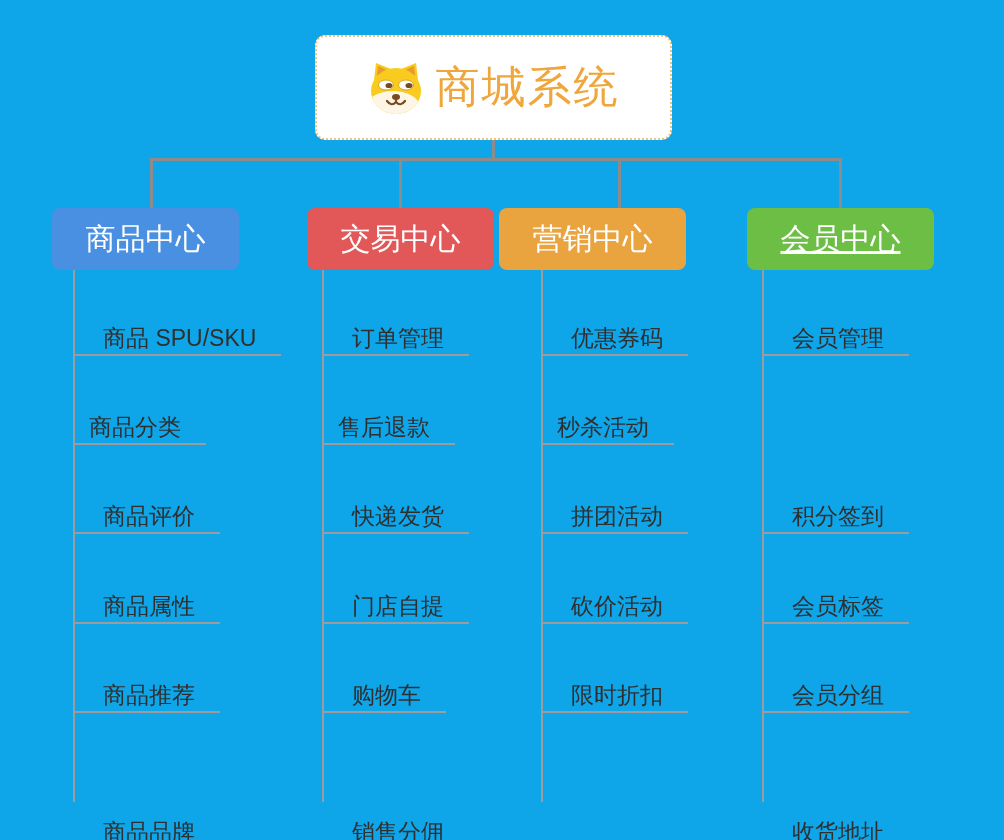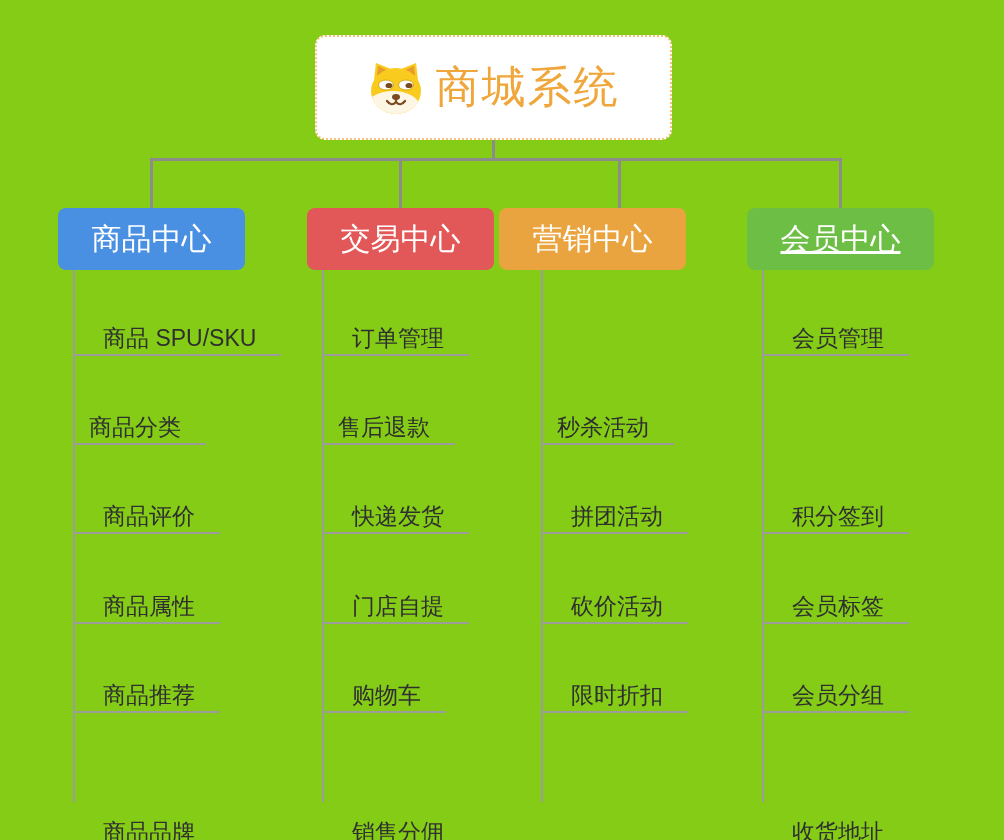--- a/index.html
+++ b/index.html
@@ -4,21 +4,21 @@
 <style>
   html,body{margin:0;padding:0;}
   body{
     background:#f7f7f7;
     font-family:"Liberation Sans", sans-serif;
   }
   .canvas{
     position:relative;
     width:1004px;
     height:840px;
-    background:#84cc16;
+    background:#0ea5e9;
     overflow:hidden;
   }
 
   
   .root-node{
     position:absolute;
     left:315px; top:35px;
     width:357px; height:105px;
     box-sizing:border-box;
     background:#ffffff;
@@ -52,21 +52,21 @@
     width:187px; height:62px;
     border-radius:8px;
     color:#ffffff;
     font-size:30px;
     display:flex;
     align-items:center;
     justify-content:center;
     white-space:nowrap;
     cursor:pointer;
   }
-  .b0{ left:58px; } .b1{ left:307px; } .b2{ left:499px; } .b3{ left:747px;text-decoration:underline; }
+  .b0{ left:52px; } .b1{ left:307px; } .b2{ left:499px; } .b3{ left:747px;text-decoration:underline; }
 
   
   .trunk{
     position:absolute;
     top:270px;
     width:2px; height:532px;
     background:#9c9c9c;
   }
   .t0{ left:73px; } .t1{ left:322px; } .t2{ left:541px; } .t3{ left:762px; }
 
@@ -142,20 +142,21 @@
   <div class="leaf c0 r4">商品推荐</div>
   <div class="leaf c0 r5">商品品牌</div>
 
   <div class="leaf c1 r0">订单管理</div>
   <div class="leaf c1 r1">售后退款</div>
   <div class="leaf c1 r2">快递发货</div>
   <div class="leaf c1 r3">门店自提</div>
   <div class="leaf c1 r4">购物车</div>
   <div class="leaf c1 r5">销售分佣</div>
 
+  <div class="leaf c2 r0">优惠券码</div>
   <div class="leaf c2 r1">秒杀活动</div>
   <div class="leaf c2 r2">拼团活动</div>
   <div class="leaf c2 r3">砍价活动</div>
   <div class="leaf c2 r4">限时折扣</div>
 
   <div class="leaf c3 r0">会员管理</div>
   <div class="leaf c3 r2">积分签到</div>
   <div class="leaf c3 r3">会员标签</div>
   <div class="leaf c3 r4">会员分组</div>
   <div class="leaf c3 r5">收货地址</div>

